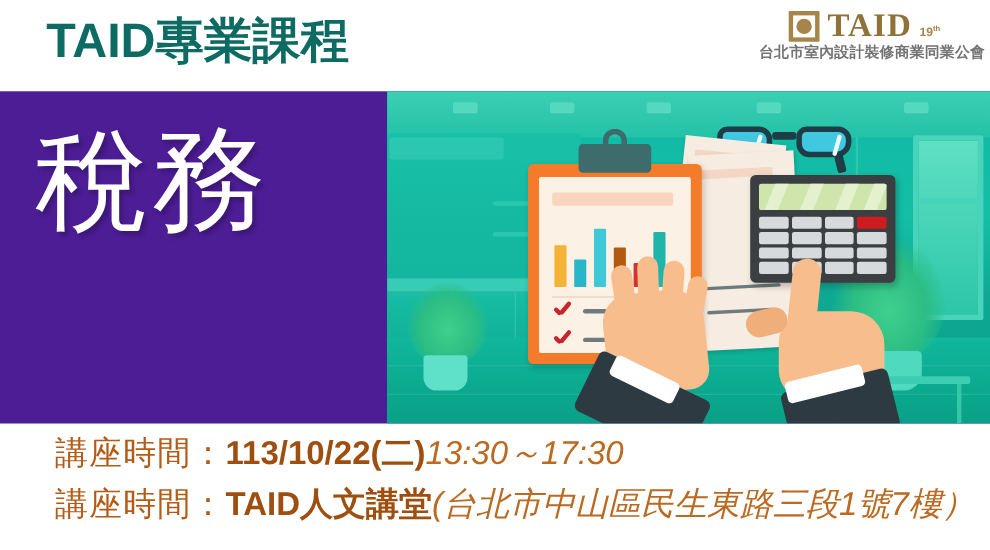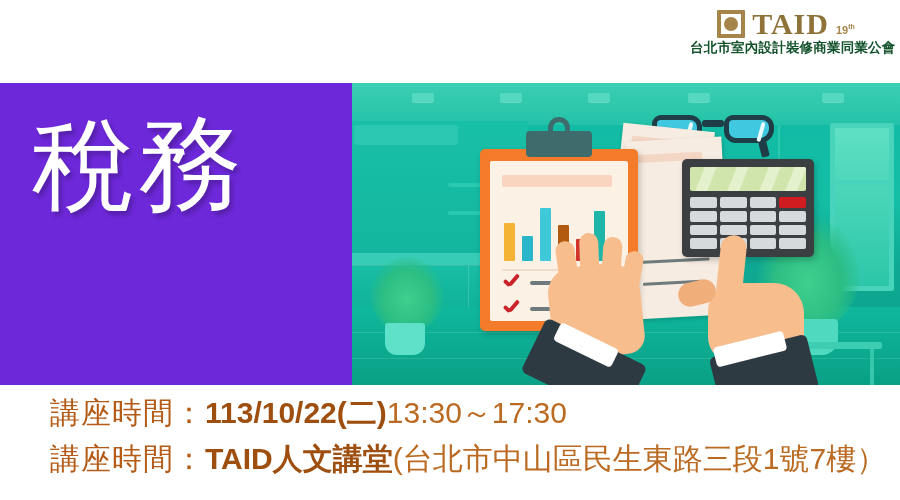--- a/index.html
+++ b/index.html
@@ -75,39 +75,39 @@
     font-size: 11px;
     font-weight: bold;
     color: #a5854a;
     align-self: flex-end;
     margin-bottom: 4px;
   }
   .logo-sup sup { font-size: 7px; }
   .logo-cn {
     font-size: 13.5px;
     font-weight: bold;
-    color: #14532d;
+    color: #737373;
     letter-spacing: 0.2px;
     line-height: 16px;
     white-space: nowrap;
   }
   .logo-en {
     font-size: 8.6px;
     color: #a5854a;
     letter-spacing: 0.15px;
     line-height: 11px;
     white-space: nowrap;
   }
 
   
   .banner {
     position: absolute;
     left: 0; top: 83px;
     width: 900px; height: 302px;
-    background: #6d28d9;
+    background: #4c1d95;
     overflow: hidden;
   }
   .banner-title {
     position: absolute;
     left: 32px; top: 12px;
     width: 310px;
     color: #ffffff;
     font-size: 104px;
     font-weight: 500;
     line-height: 138px;
@@ -405,27 +405,28 @@
     position: absolute;
     left: 50px;
     width: 840px;
     color: #b05a14;
     white-space: nowrap;
   }
   .info-time  { top: 394px; font-size: 30px; line-height: 38px; }
   .info-place { top: 440px; font-size: 30px; line-height: 38px; }
   .lbl   { font-weight: normal; color: #b45c17; letter-spacing: 1px; }
   .bold  { font-weight: bold;   color: #9e4f0f; letter-spacing: 0px; }
-  .light { font-weight: normal; color: #bb6a22; letter-spacing: 0px; }
+  .light { font-weight: normal; color: #bb6a22; letter-spacing: 0px; font-style: italic; }
 </style>
 </head>
 <body>
 
 <div id="poster">
 
+  <div class="header-title">TAID專業課程</div>
 
   <div class="logo">
     <div class="logo-row">
       <span class="logo-mark"></span>
       <span class="logo-word">TAID</span>
       <span class="logo-sup"><span>19</span><sup>th</sup></span>
     </div>
     <div class="logo-cn">台北市室內設計裝修商業同業公會</div>
   </div>
 

